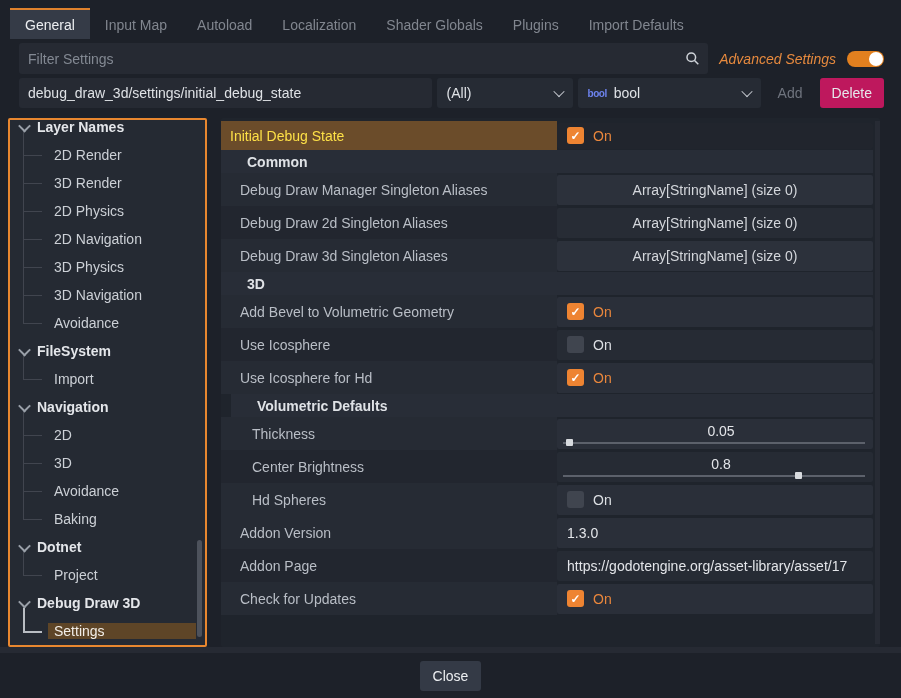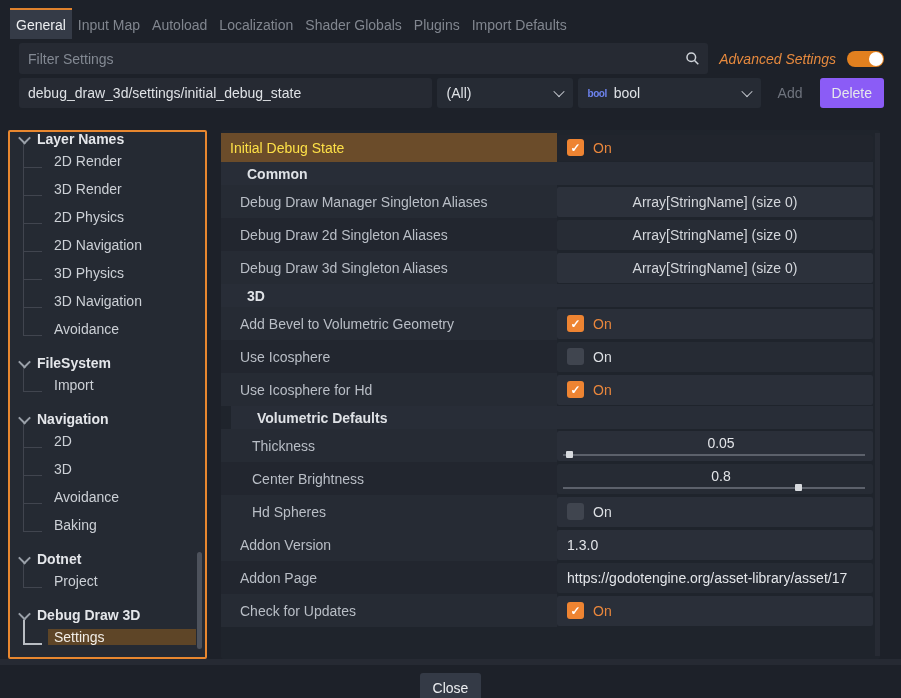--- a/index.html
+++ b/index.html
@@ -4,53 +4,53 @@
 <style>
   html,body{margin:0;padding:0;}
   body{
     width:901px;height:698px;overflow:hidden;
     background:#1d2129;color:#e2e4e8;
     font-family:"Liberation Sans",sans-serif;font-size:14px;
     -webkit-font-smoothing:antialiased;
   }
   
   .tabbar{display:flex;margin:8px 0 0 10px;height:31px;}
-  .tab{display:flex;align-items:center;padding:0 6px;color:#81868f;border-top:2px solid transparent;box-sizing:border-box;cursor:default;}
+  .tab{display:flex;align-items:center;padding:0 15px;color:#81868f;border-top:2px solid transparent;box-sizing:border-box;cursor:default;}
   .tab.active{background:#353b47;border-top-color:#e0822d;color:#eceef1;}
   
   .filter-row{display:flex;align-items:center;margin:4px 17px 0 19px;height:31px;gap:11px;}
   .filter-wrap{flex:1;position:relative;height:31px;}
   input.filter{width:100%;height:100%;background:#262a33;border:none;border-radius:3px;color:#dfe2e6;padding:0 32px 0 9px;font:inherit;box-sizing:border-box;outline:none;}
   input.filter::placeholder{color:#838993;}
   .search-icon{position:absolute;right:8px;top:8px;}
   .adv-label{color:#e78a3e;white-space:nowrap;font-style:italic;}
   .toggle{width:37px;height:16px;border-radius:9px;background:#e2801f;position:relative;flex:none;cursor:default;}
   .toggle .knob{position:absolute;right:1px;top:1px;width:14px;height:14px;border-radius:50%;background:#ffffff;}
   
   .prop-row{display:flex;margin:4px 17px 0 19px;height:30px;gap:5px;}
   input.path{flex:1;background:#262a33;border:none;border-radius:3px;color:#dfe2e6;padding:0 9px;font:inherit;box-sizing:border-box;outline:none;}
   .dropdown{background:#262b34;border-radius:3px;display:flex;align-items:center;padding:0 10px;gap:7px;box-sizing:border-box;}
   .dd-all{width:136px;}
   .dd-type{width:183px;}
   .dd-label{flex:1;color:#dfe2e6;}
   .chev{width:7px;height:7px;border-left:1.5px solid #c6cad0;border-bottom:1.5px solid #c6cad0;transform:rotate(-45deg) translate(1px,-1px);flex:none;}
   .bool-icon{color:#6d83ee;font-weight:bold;font-size:10px;letter-spacing:-0.5px;}
-  .btn{background:#8b5cf6;border:none;border-radius:3px;display:flex;align-items:center;padding:0 12px;color:#e6e8eb;font:inherit;}
+  .btn{background:#be185d;border:none;border-radius:3px;display:flex;align-items:center;padding:0 12px;color:#e6e8eb;font:inherit;}
   .btn.disabled{background:transparent;color:#6f747e;}
   
-  .main{display:flex;margin:22px 21px 0 8px;height:529px;gap:14px;}
+  .main{display:flex;margin:10px 21px 0 8px;height:529px;gap:14px;}
   
   .sidebar{width:199px;flex:none;border:2px solid #e8872f;border-radius:2px;background:#252a33;box-sizing:border-box;position:relative;overflow:hidden;}
   .tree{margin-top:-7px;}
   .tree-root{display:flex;align-items:center;height:28px;gap:8px;padding-left:10px;font-weight:bold;color:#e4e6ea;}
   .tree-chev{width:7px;height:7px;border-left:2px solid #9aa0a9;border-bottom:2px solid #9aa0a9;transform:rotate(-45deg) translate(1px,-1px);flex:none;}
   .tree-children{position:relative;}
   .tree-children::before{content:'';position:absolute;left:13px;top:-9px;bottom:14px;width:1px;background:#41454f;}
   .tree-children.bright::before{background:#b9bdc3;width:2px;}
-  .tree-child{position:relative;height:28px;display:flex;align-items:flex-start;padding-left:38px;color:#ccd0d6;}
+  .tree-child{position:relative;height:28px;display:flex;align-items:center;padding-left:38px;color:#ccd0d6;}
   .tree-child::before{content:'';position:absolute;left:13px;top:50%;width:19px;height:1px;background:#41454f;}
   .tree-child.selected::before{background:#b9bdc3;height:2px;}
   .tree-child .tc-label{flex:1;display:flex;align-items:center;padding-left:6px;margin-right:9px;}
   .tree-child.selected .tc-label{background:#5e4527;color:#f2eee8;}
   .sb-thumb{position:absolute;right:3px;top:80%;height:18.5%;width:5px;border-radius:3px;background:#4d525c;}
   
   .inspector{flex:1;background:#1f242c;border-radius:2px;position:relative;display:flex;flex-direction:column;padding-top:3px;box-sizing:border-box;overflow:hidden;}
   .inspector::after{content:'';position:absolute;top:3px;bottom:3px;right:0;width:5px;background:#272b34;}
   .irow{display:flex;height:33px;flex:none;}
   .irow .lbl{flex:0 0 51%;display:flex;align-items:center;color:#b9bec6;box-sizing:border-box;white-space:nowrap;overflow:hidden;}

